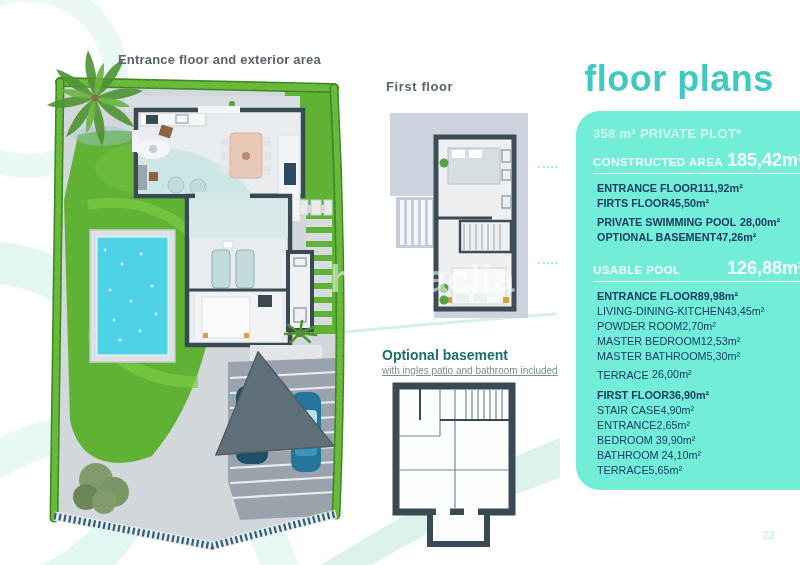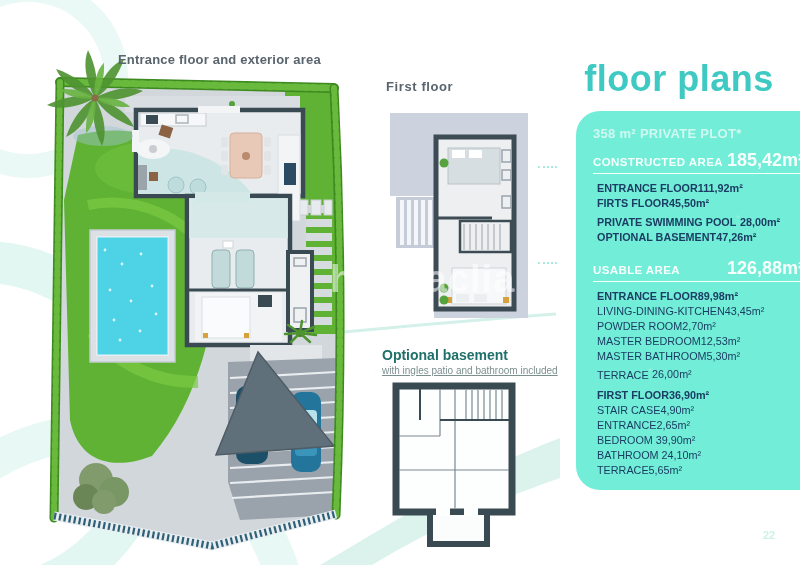--- a/index.html
+++ b/index.html
@@ -321,21 +321,21 @@
           <span>PRIVATE SWIMMING POOL<span class="mk">*</span></span>
           <span>28,00m²</span>
         </div>
         <div class="prow bold">
           <span>OPTIONAL BASEMENT</span>
           <span>47,26m²</span>
         </div>
       </div>
 
     <div class="sec-head" style="margin-top:13px;">
-      <span class="h">USABLE AREA</span>
+      <span class="h">USABLE POOL</span>
       <span class="hv">126,88m²</span>
     </div>
     <div class="rows">
         <div class="prow bold">
           <span>ENTRANCE FLOOR</span>
           <span>89,98m²</span>
         </div>
         <div class="prow">
           <span>LIVING-DINING-KITCHEN</span>
           <span>43,45m²</span>

